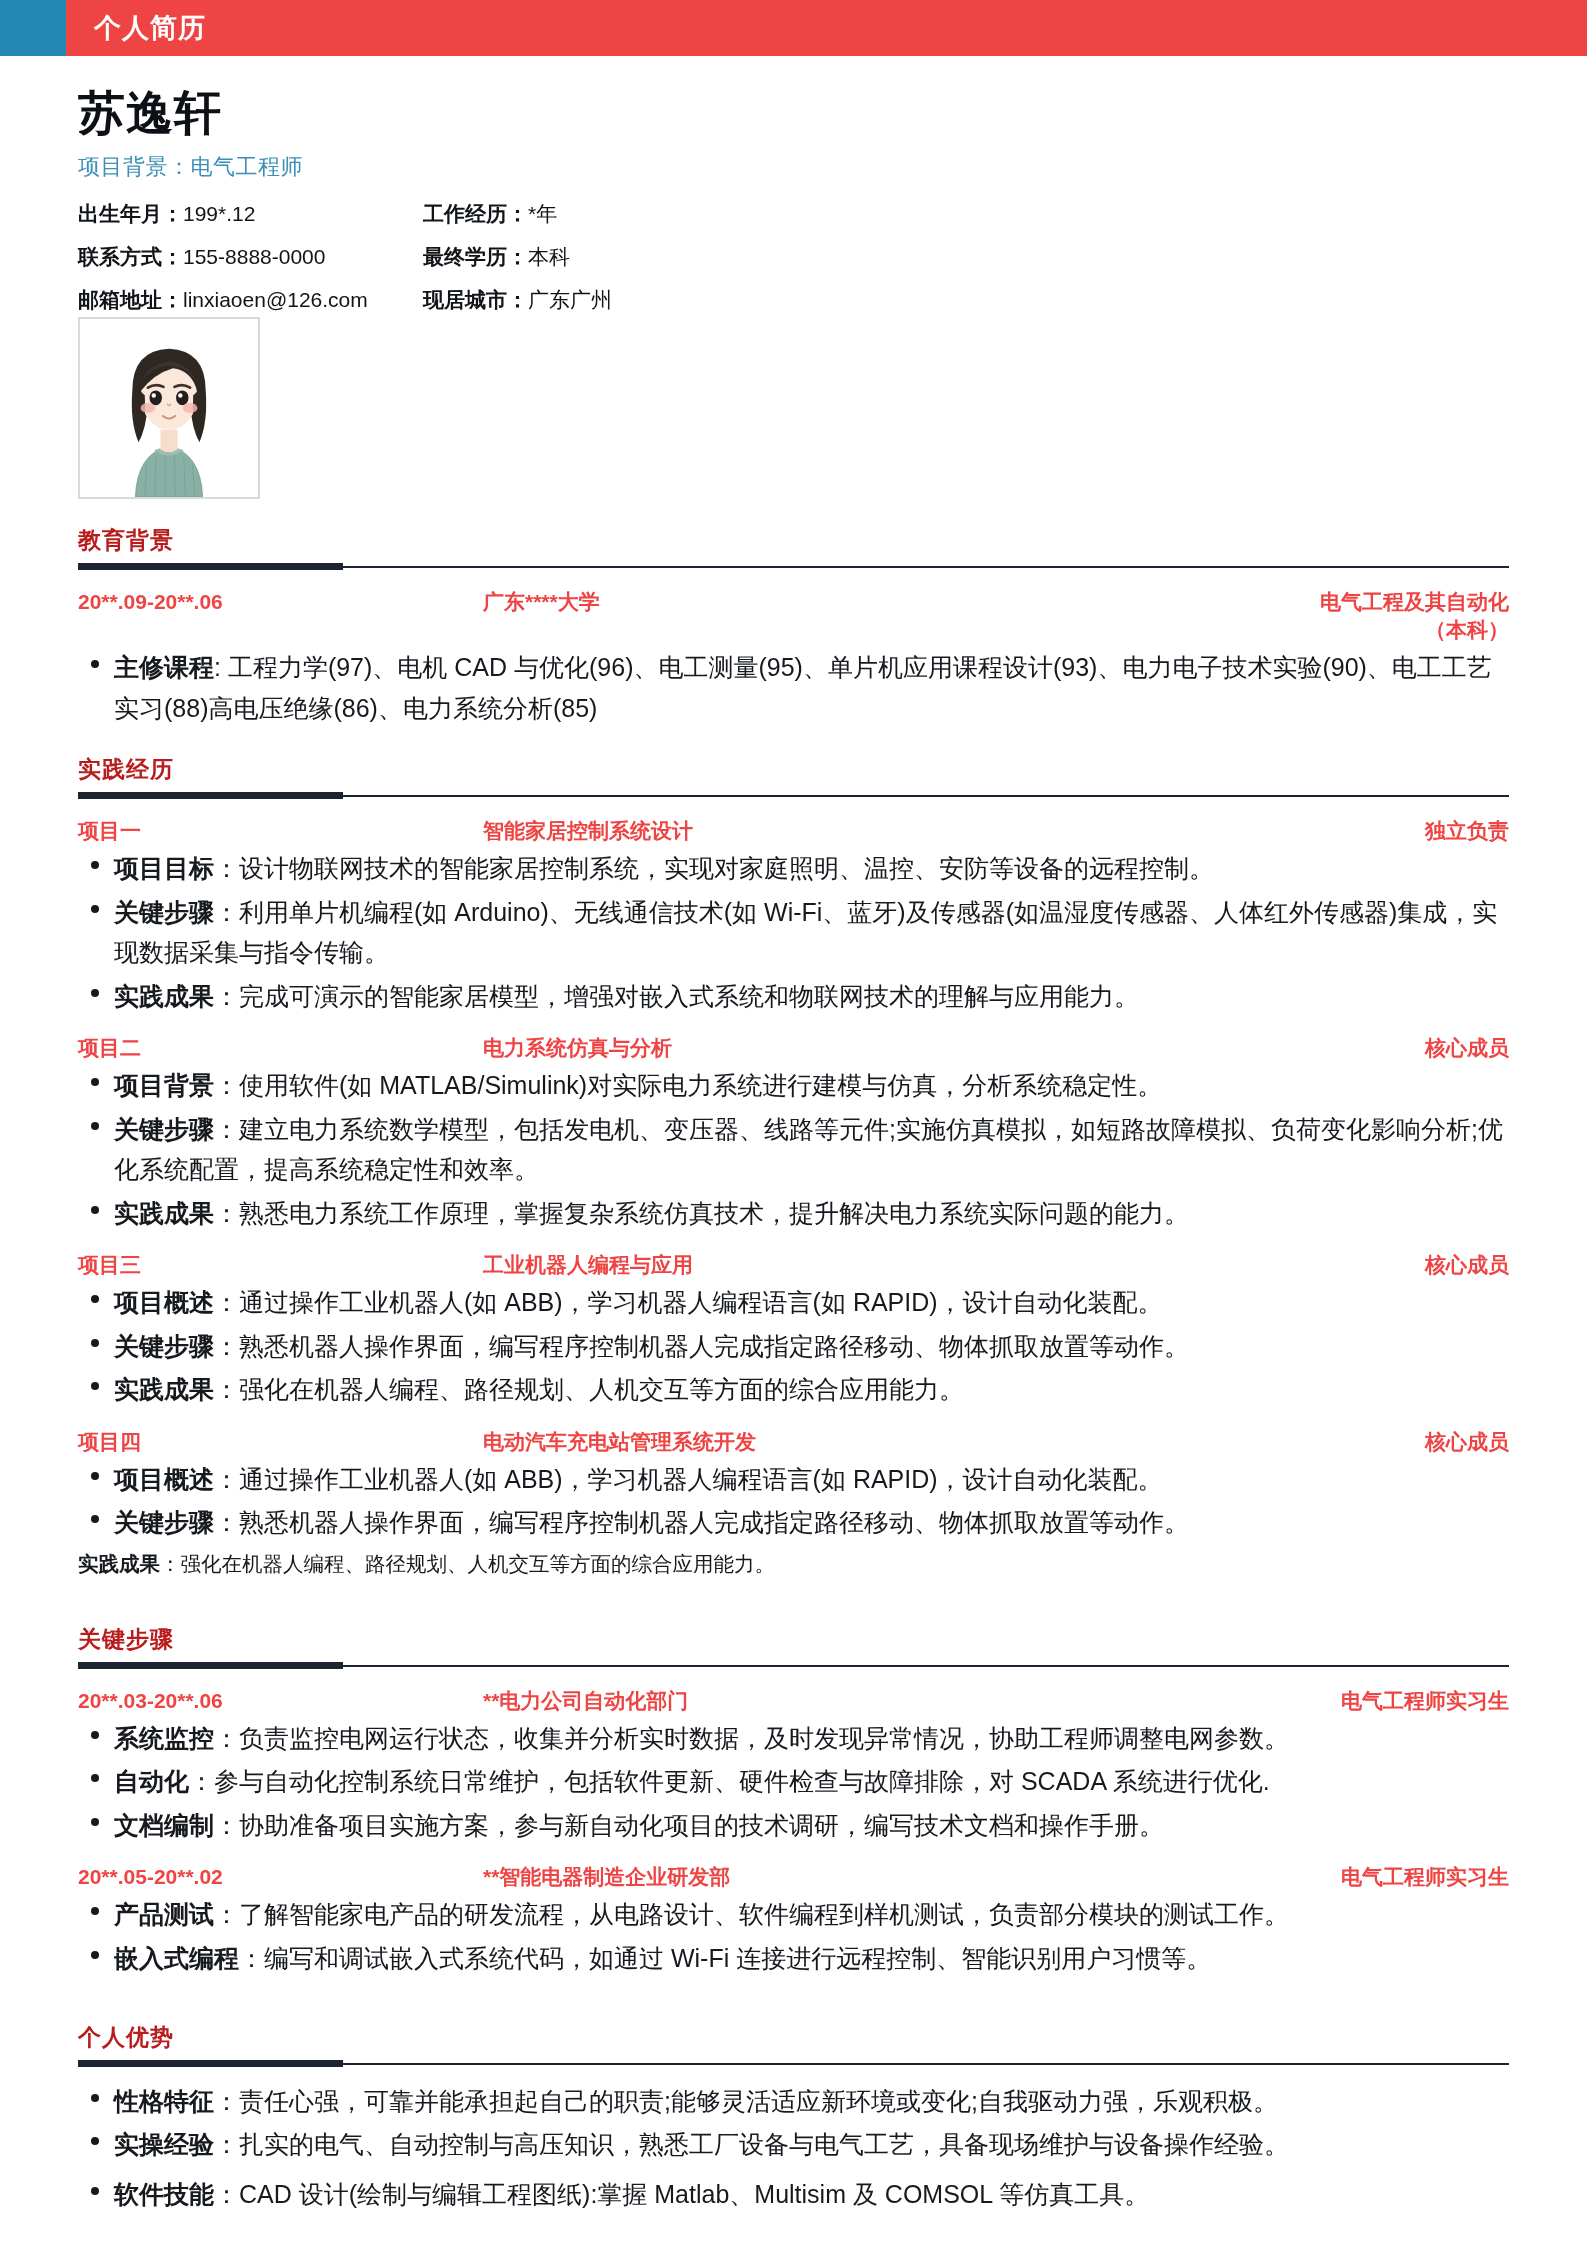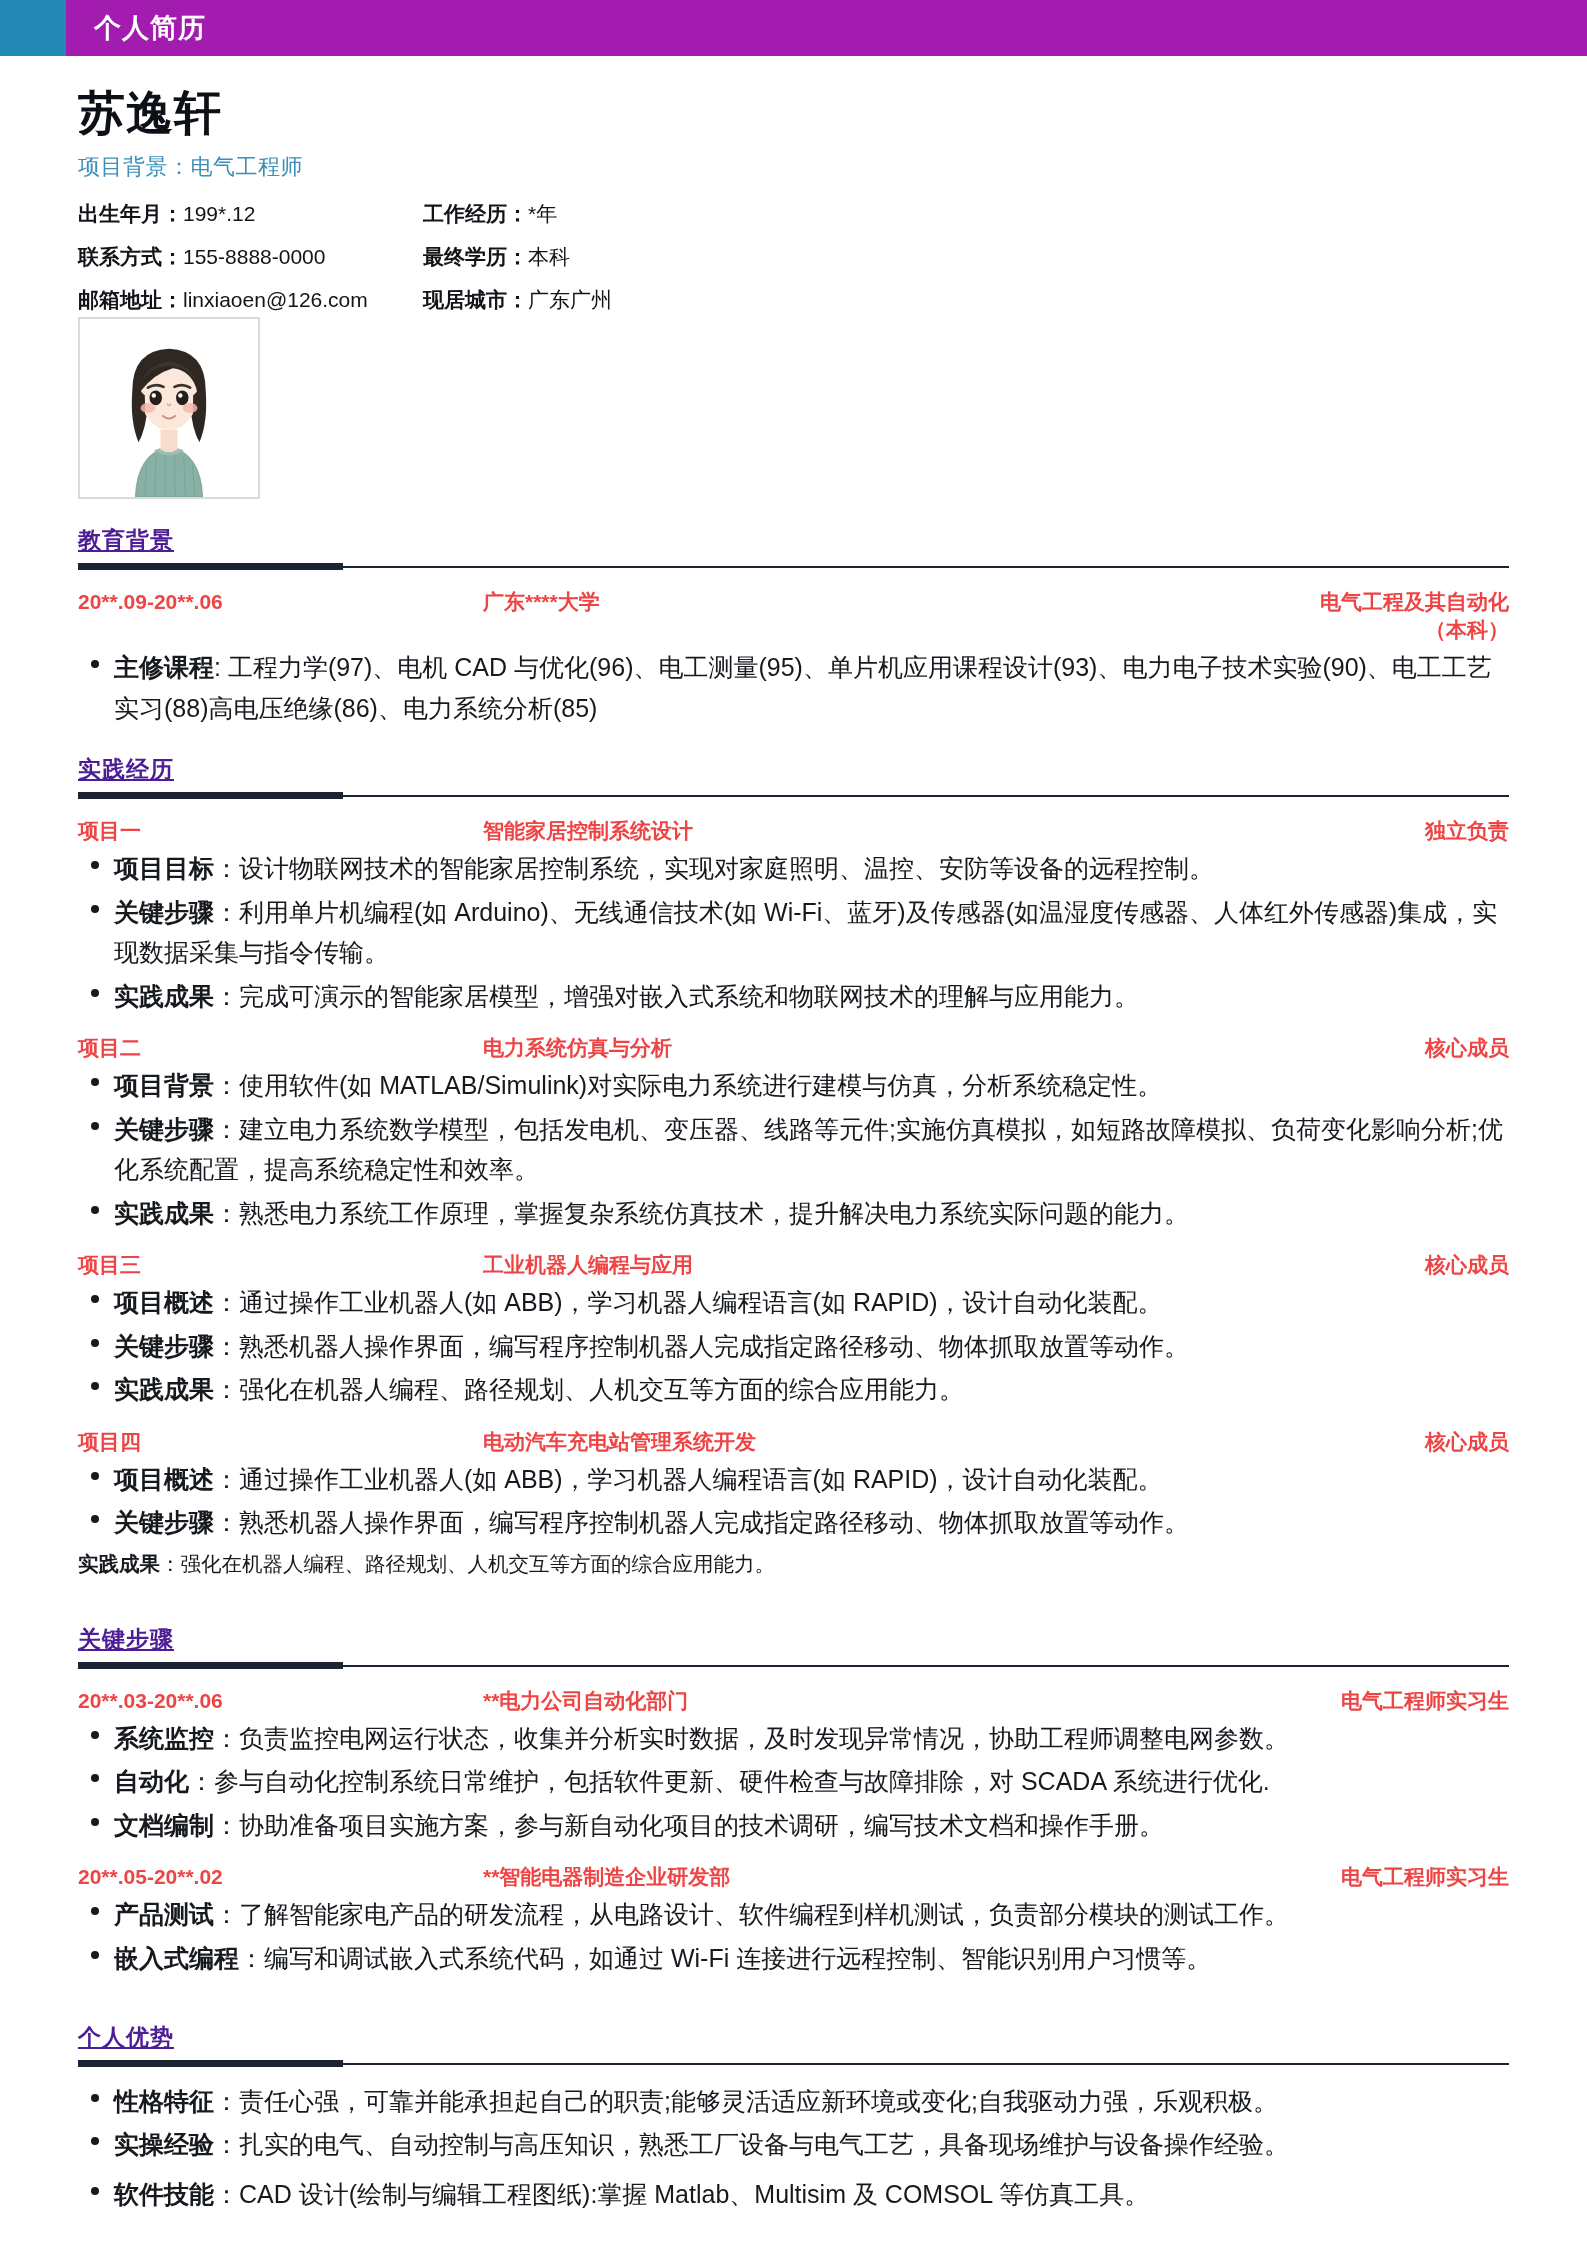--- a/index.html
+++ b/index.html
@@ -22,21 +22,21 @@
     width: 100%;
     display: flex;
   }
   .topbar-accent {
     width: 66px;
     background: #2389b4;
     flex: 0 0 66px;
   }
   .topbar-dark {
     flex: 1 1 auto;
-    background: #a21caf;
+    background: #ef4444;
     display: flex;
     align-items: center;
     padding-left: 28px;
   }
   .topbar-title {
     color: #ffffff;
     font-size: 27px;
     font-weight: bold;
     letter-spacing: 1px;
   }
@@ -102,24 +102,23 @@
     overflow: hidden;
     position: relative;
   }
   .avatar-frame svg { display: block; width: 100%; height: 100%; }
 
   
   .section { margin-top: 26px; }
   .section-head {
     font-size: 23px;
     font-weight: bold;
-    color: #4c1d95;
+    color: #b91c1c;
     letter-spacing: 1px;
     margin-bottom: 7px;
-    text-decoration: underline;
   }
   .section-rule {
     position: relative;
     height: 7px;
     width: 100%;
     background: transparent;
   }
   .section-rule::before {
     content: "";
     position: absolute;

